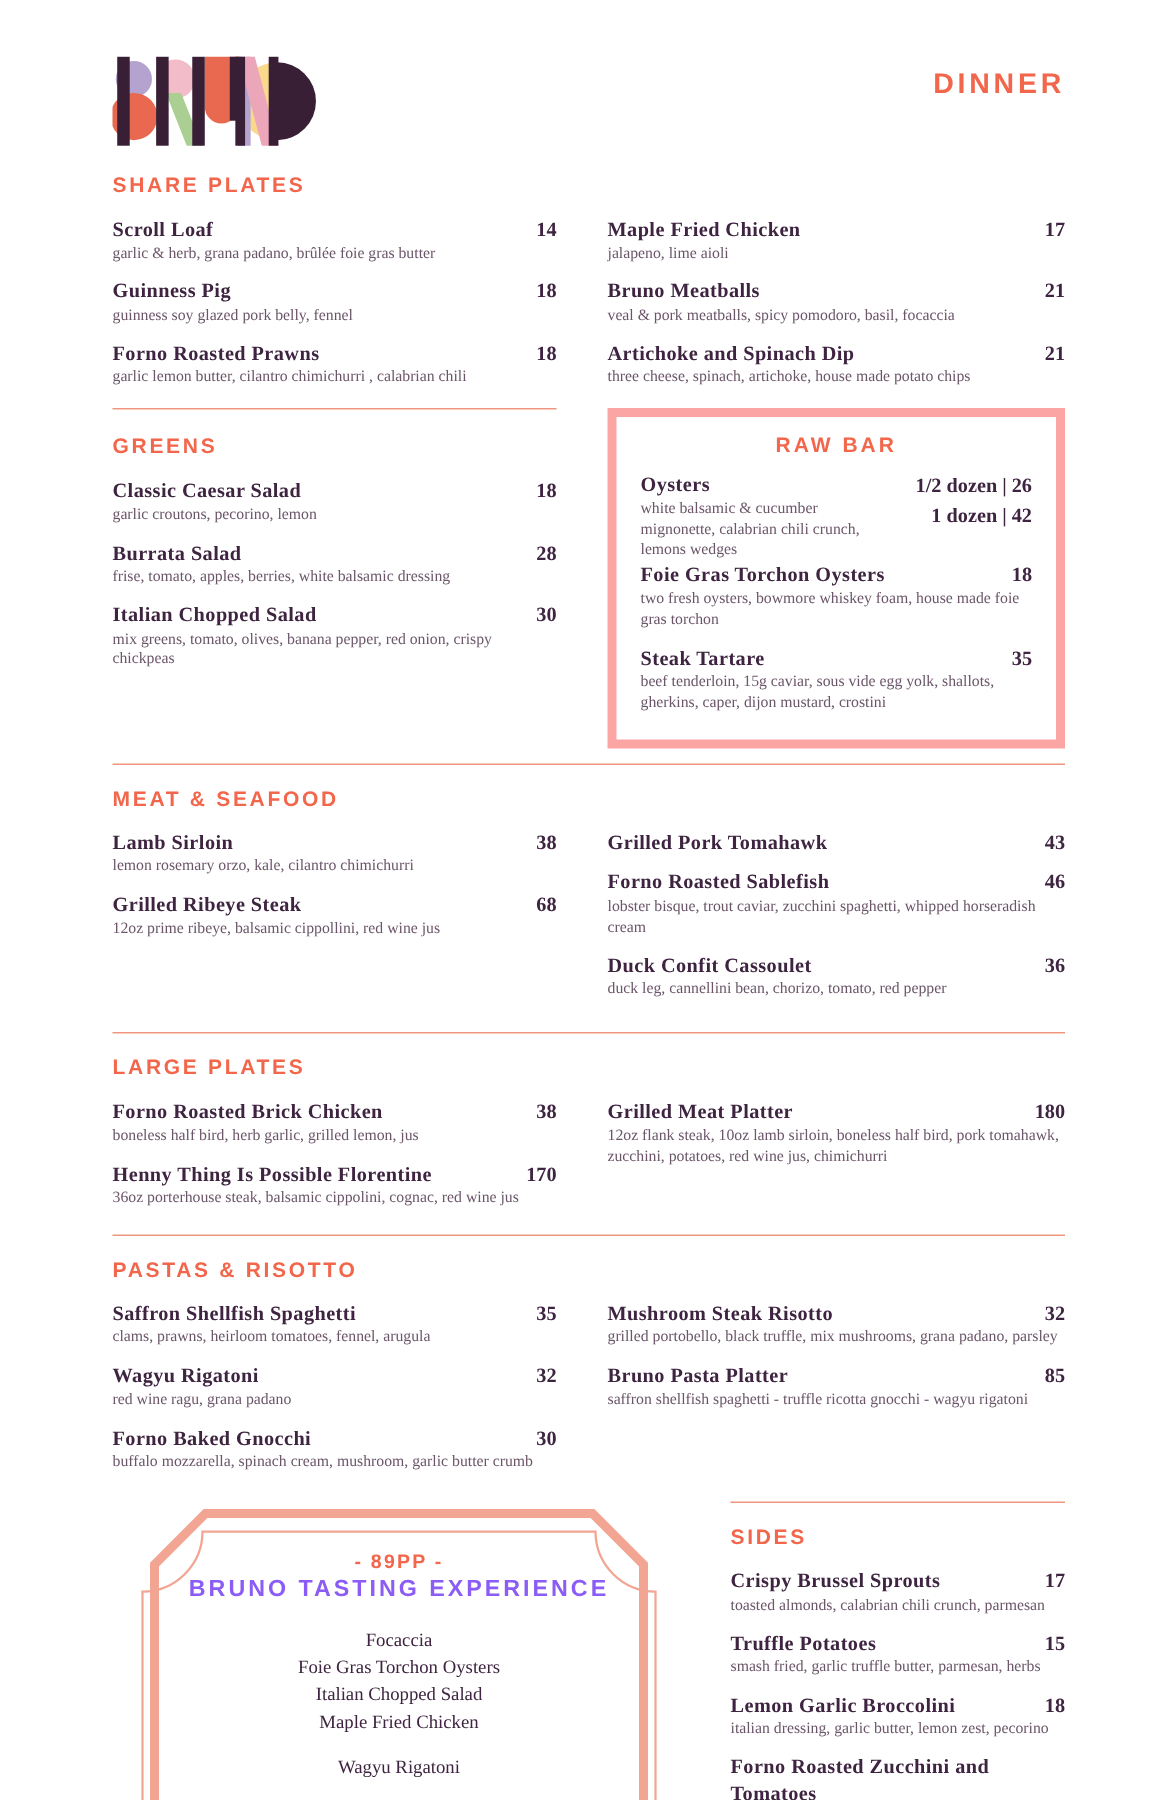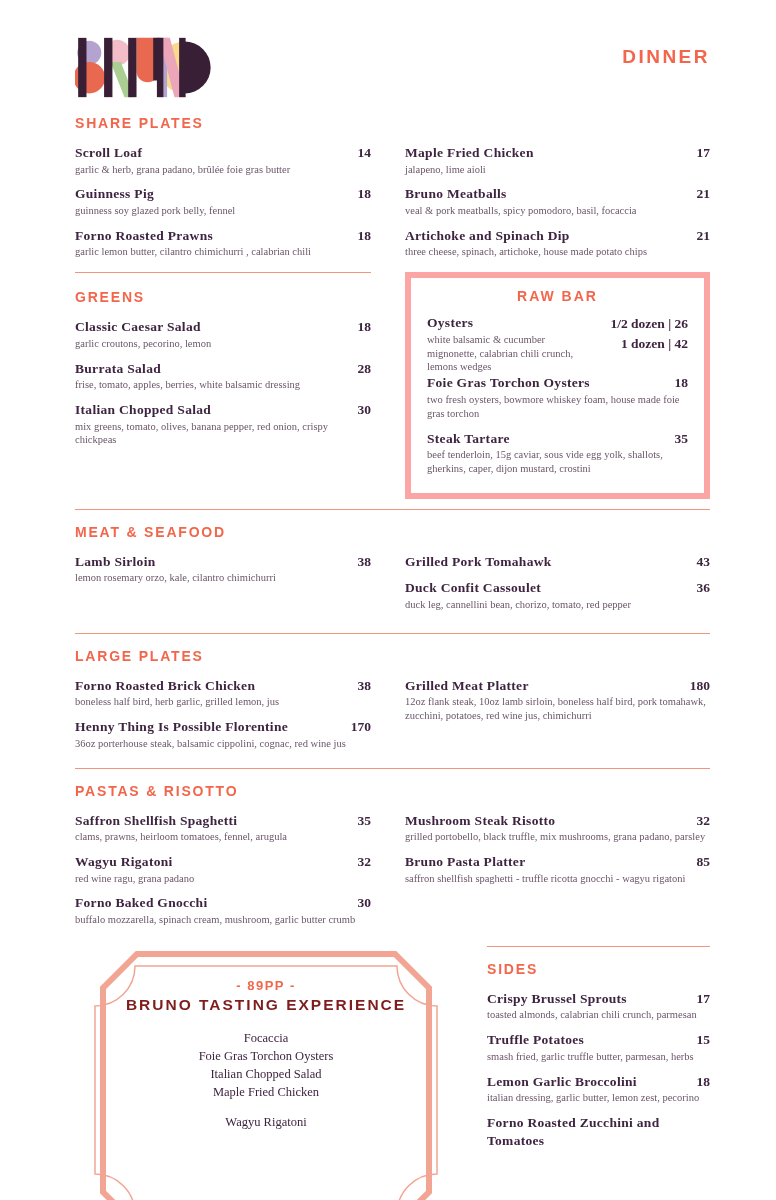--- a/index.html
+++ b/index.html
@@ -46,21 +46,21 @@
   .section { margin-top:2px; }
   .sec-gap { margin-top:4px; }
 
   
   .tasting-box { position:relative; width:382px; height:288px; }
   .frame-svg { position:absolute; left:0; top:0; }
   .tasting-content { position:relative; text-align:center; padding-top:32px; }
   .tasting-price { font-family:"Liberation Sans", sans-serif; font-weight:700;
     font-size:13px; letter-spacing:1.5px; color:#f2664b; }
   .tasting-title { font-family:"Liberation Sans", sans-serif; font-weight:700;
-    font-size:15.5px; letter-spacing:2px; color:#7f1d1d; margin-top:3px; margin-bottom:15px; }
+    font-size:15.5px; letter-spacing:2px; color:#8b5cf6; margin-top:3px; margin-bottom:15px; }
   .course-group { margin-bottom:12px; }
   .course-line { font-weight:400; font-size:12.5px; line-height:1.45; color:#3e2440; }
 
   
   .sides-col { padding-top:0; }
 </style>
 </head>
 <body>
 
 <div class="page">
@@ -203,27 +203,41 @@
     <div class="section-title">MEAT &amp; SEAFOOD</div>
     <div class="two-col">
       <div>
         <div class="item">
           <div class="item-head">
               <span class="item-name">Lamb Sirloin</span>
               <span class="item-price">38</span>
             </div>
           <div class="item-desc">lemon rosemary orzo, kale, cilantro chimichurri</div>
         </div>
+        <div class="item">
+          <div class="item-head">
+              <span class="item-name">Grilled Ribeye Steak</span>
+              <span class="item-price">68</span>
+            </div>
+          <div class="item-desc">12oz prime ribeye, balsamic cippollini, red wine jus</div>
+        </div>
       </div>
       <div>
         <div class="item">
           <div class="item-head">
               <span class="item-name">Grilled Pork Tomahawk</span>
               <span class="item-price">43</span>
             </div>
+        </div>
+        <div class="item">
+          <div class="item-head">
+              <span class="item-name">Forno Roasted Sablefish</span>
+              <span class="item-price">46</span>
+            </div>
+          <div class="item-desc">lobster bisque, trout caviar, zucchini spaghetti, whipped horseradish cream</div>
         </div>
         <div class="item">
           <div class="item-head">
               <span class="item-name">Duck Confit Cassoulet</span>
               <span class="item-price">36</span>
             </div>
           <div class="item-desc">duck leg, cannellini bean, chorizo, tomato, red pepper</div>
         </div>
       </div>
     </div>

